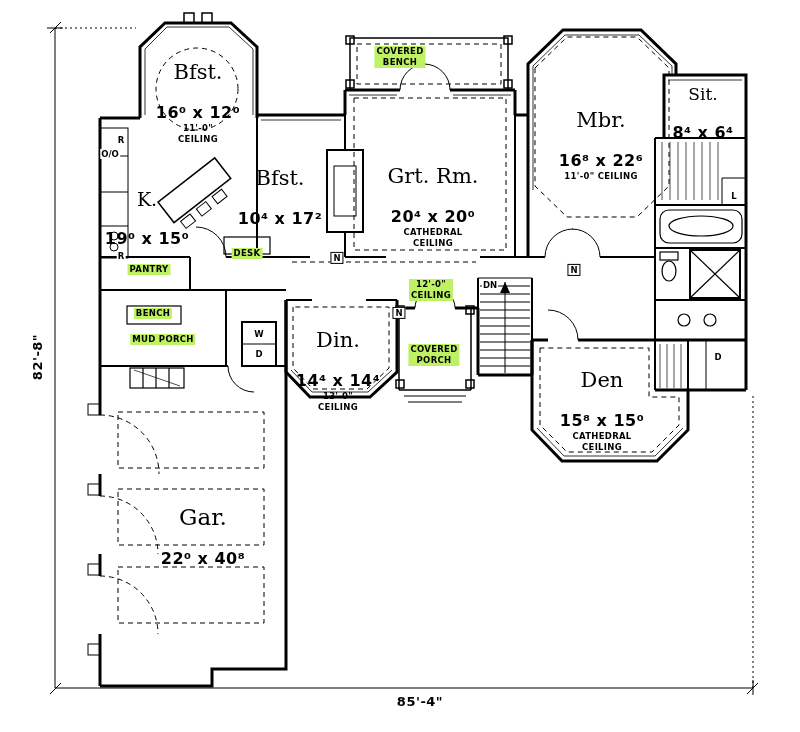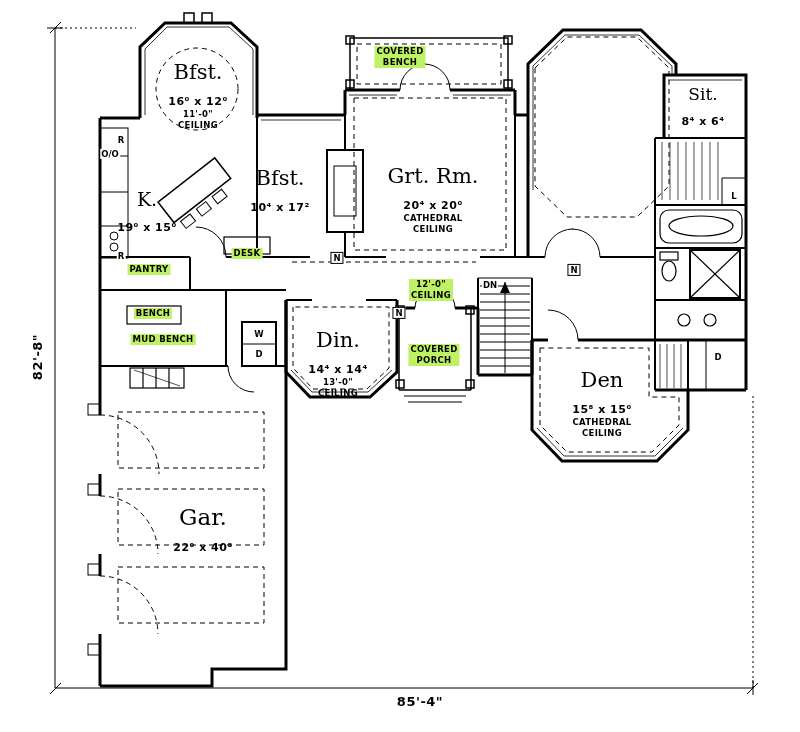--- a/index.html
+++ b/index.html
@@ -5,21 +5,21 @@
   *{margin:0;padding:0;box-sizing:border-box}
   html,body{background:#fff}
   body{width:800px;height:732px;font-family:"DejaVu Sans",sans-serif;color:#000;overflow:hidden}
   .plan{position:relative;width:800px;height:732px;background:#fff}
   .plan svg{position:absolute;left:0;top:0}
   .lbl{position:absolute;transform:translate(-50%,0);text-align:center;white-space:nowrap;color:#000}
   .rname{font-family:"DejaVu Serif",serif;font-weight:400;font-size:21px;line-height:1}
   .rname.sm{font-size:17px}
   .rname.md{font-size:19px}
   .rname.lg{font-size:23px}
-  .rsize{font-weight:700;font-size:11px;margin-top:12px;letter-spacing:.5px}
+  .rsize{font-weight:700;font-size:16px;margin-top:20px;letter-spacing:.5px}
   .rceil{font-weight:700;font-size:8.5px;margin-top:1px;letter-spacing:.3px}
   .area{font-weight:700;font-size:8.5px;line-height:1.3;letter-spacing:.3px;background:#bef264;padding:0 2px}
   .marker{position:absolute;transform:translate(-50%,-50%);font-weight:700;font-size:8.5px;line-height:1.2;background:#fff;padding:0 1px}
   .marker.boxed{border:1px solid #000;padding:0 2px}
   .dim{position:absolute;font-weight:700;font-size:13px;letter-spacing:.5px;background:#fff}
   .dim.h{transform:translate(-50%,-50%) rotate(-90deg)}
   .dim.w{transform:translate(-50%,0)}
 </style>
 </head>
 <body>
@@ -257,20 +257,25 @@
   <div class="lbl area" style="left:400px;top:46px">
     <div>COVERED</div>
     <div>BENCH</div>
   </div>
 
   <div class="lbl" style="left:703px;top:86px">
     <div class="rname sm">Sit.</div>
     <div class="rsize">8⁴ x 6⁴</div>
   </div>
 
+  <div class="lbl" style="left:601px;top:110px">
+    <div class="rname">Mbr.</div>
+    <div class="rsize">16⁸ x 22⁶</div>
+    <div class="rceil">11'-0" CEILING</div>
+  </div>
 
   <div class="lbl" style="left:147px;top:190px">
     <div class="rname md">K.</div>
     <div class="rsize">19⁰ x 15⁰</div>
   </div>
 
   <div class="lbl" style="left:280px;top:168px">
     <div class="rname">Bfst.</div>
     <div class="rsize">10⁴ x 17²</div>
   </div>
@@ -293,21 +298,21 @@
   <div class="lbl area" style="left:431px;top:279px">
     <div>12'-0"</div>
     <div>CEILING</div>
   </div>
 
   <div class="lbl area" style="left:153px;top:308px">
     <div>BENCH</div>
   </div>
 
   <div class="lbl area" style="left:163px;top:334px">
-    <div>MUD BENCH</div>
+    <div>MUD PORCH</div>
   </div>
 
   <div class="lbl" style="left:338px;top:330px">
     <div class="rname">Din.</div>
     <div class="rsize">14⁴ x 14⁴</div>
     <div class="rceil">13'-0"</div>
     <div class="rceil">CEILING</div>
   </div>
 
   <div class="lbl area" style="left:434px;top:344px">

